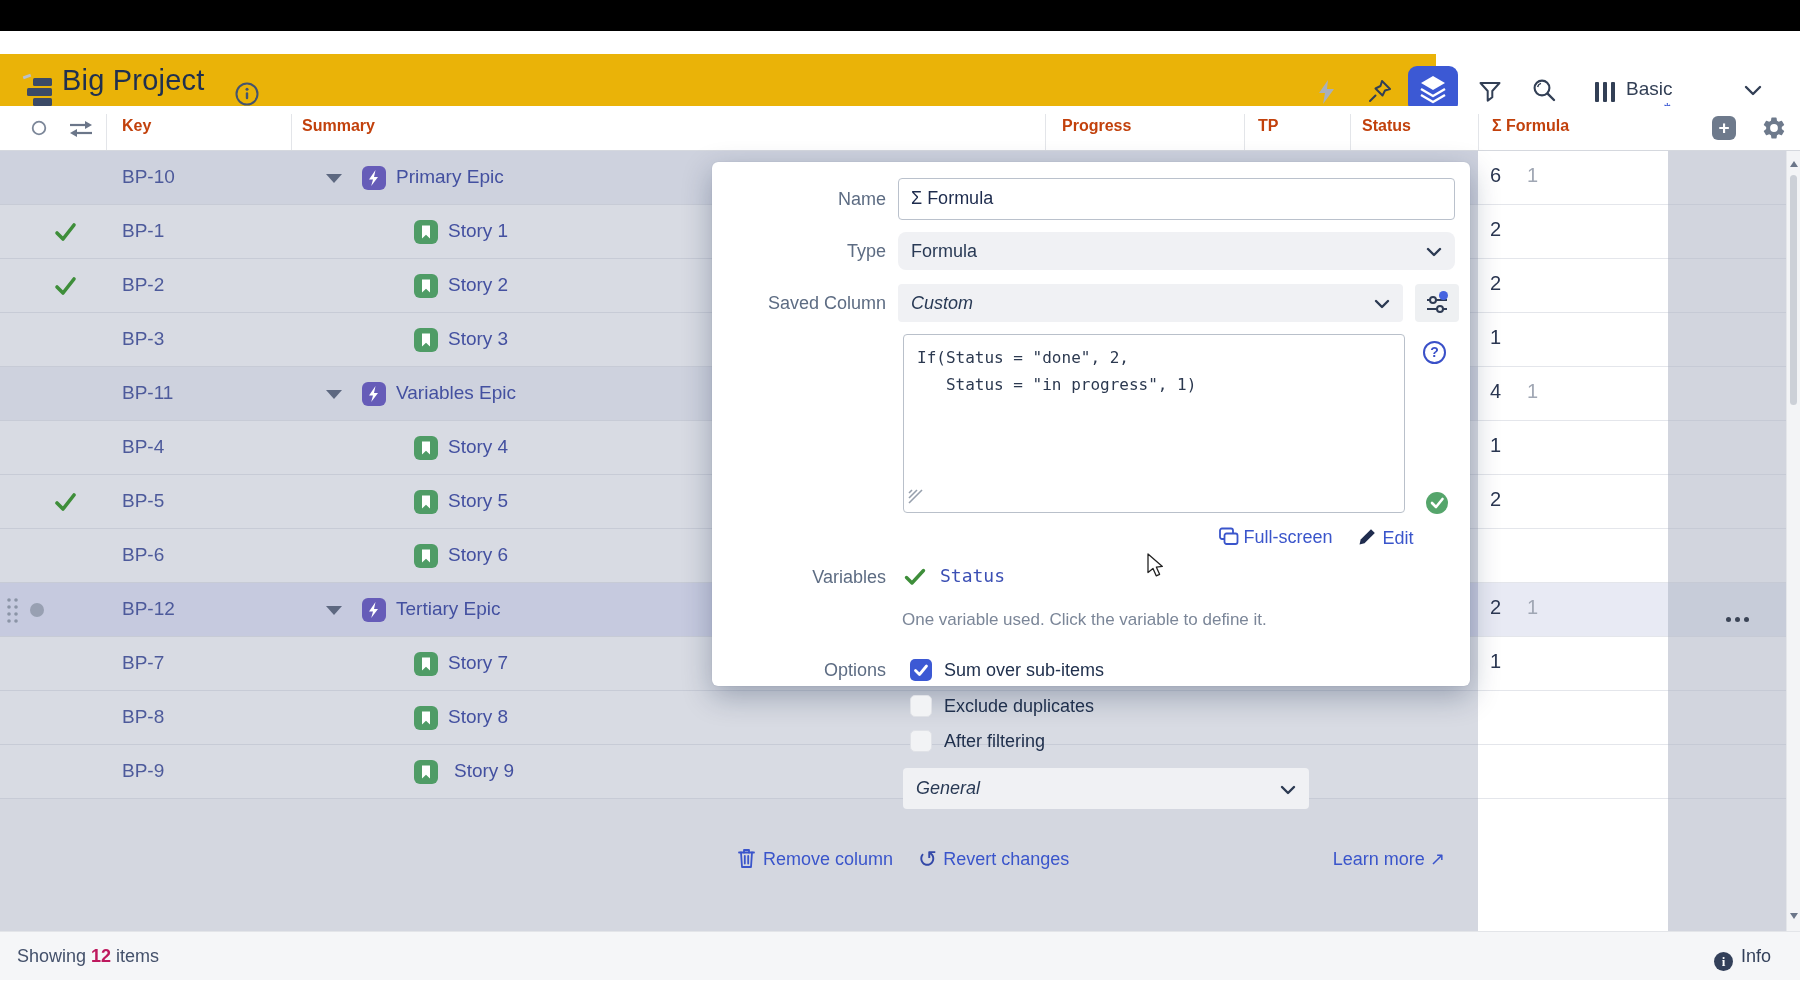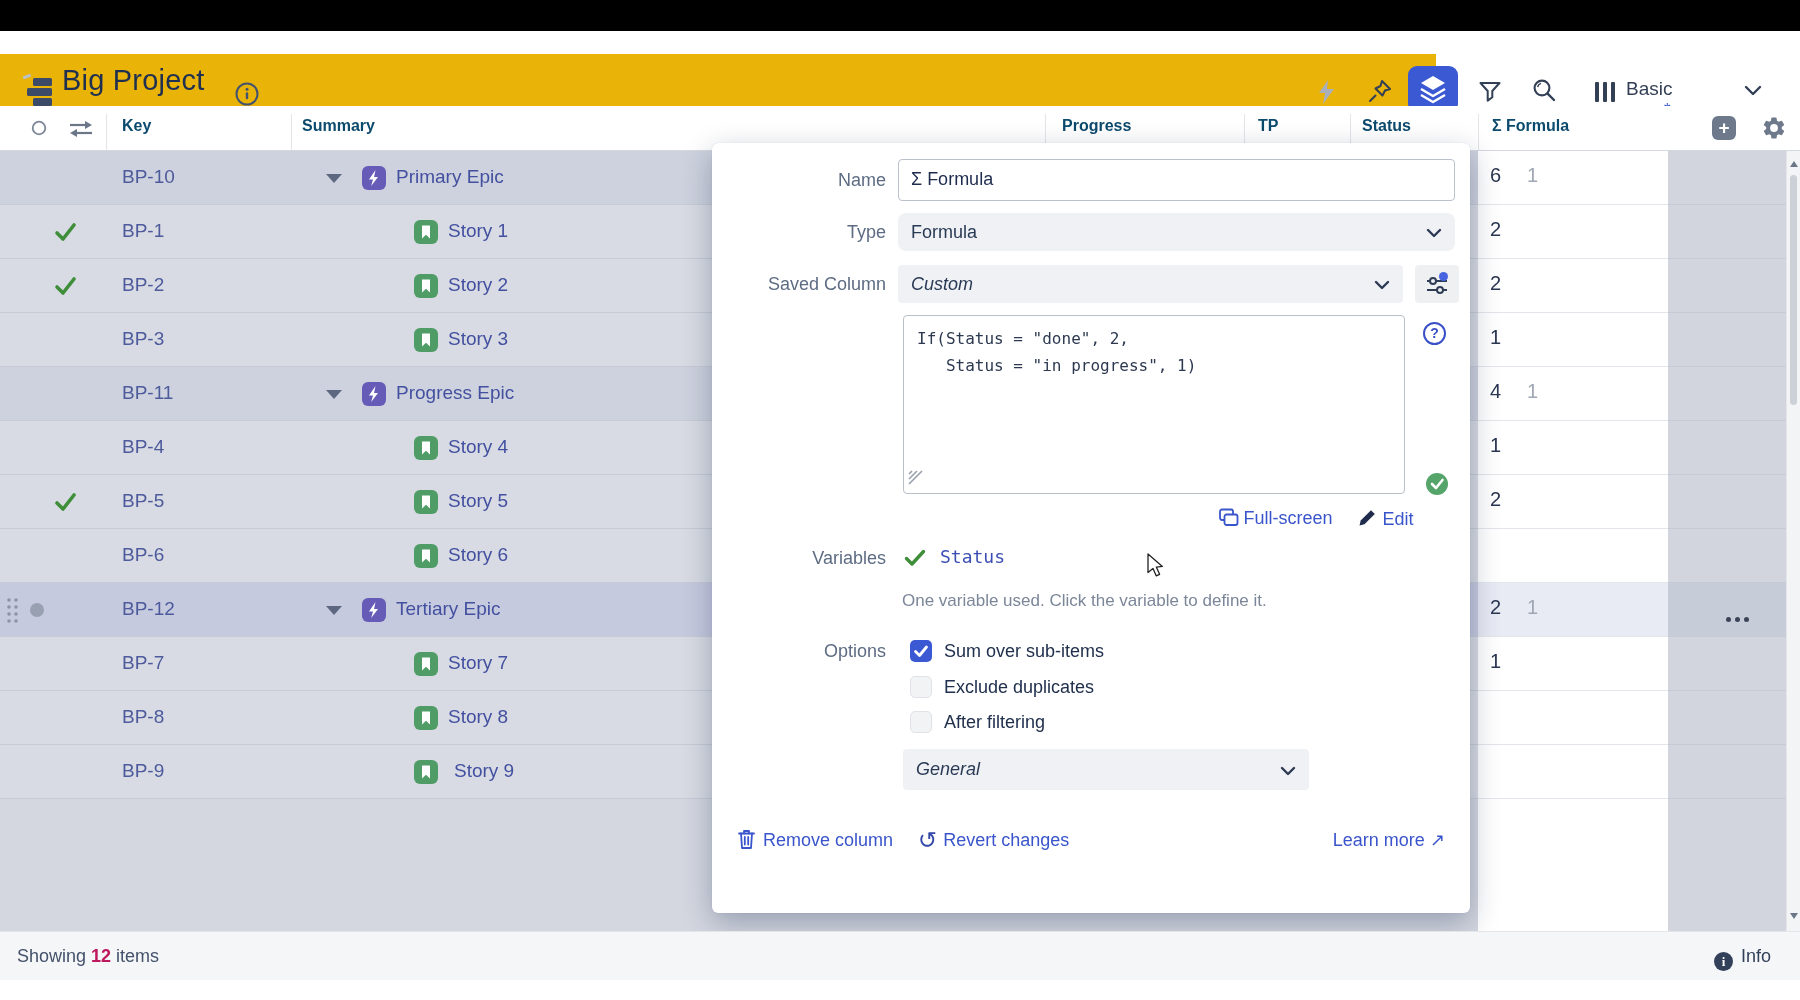--- a/index.html
+++ b/index.html
@@ -14,21 +14,21 @@
   .logo .b{position:absolute;background:#3b4a66;border-radius:1.5px;}
   .logo .tick{position:absolute;background:#b9c0cc;width:8px;height:3px;left:-2px;top:0px;transform:rotate(-20deg);}
   .title{left:62px;top:10px;font-size:29px;font-weight:500;color:#1f3050;letter-spacing:.2px;}
   .tb-ic{display:block;}
   .viewname{font-size:19px;color:#323f55;}
   .viewstar{color:#3c59d4;font-size:17px;vertical-align:4px;}
   .bluebtn{left:1408px;top:12px;width:50px;height:47px;border-radius:9px;background:#3c59d4;}
   
   .thead{left:0;top:106px;width:1800px;height:45px;background:#fff;border-bottom:1px solid #d5d8de;box-sizing:border-box;}
   .thead .vsep{position:absolute;top:8px;height:36px;width:1px;background:#e3e5e9;}
-  .hlabel{position:absolute;top:11px;font-size:16px;font-weight:bold;color:#0c4a6e;}
+  .hlabel{position:absolute;top:11px;font-size:16px;font-weight:bold;color:#c2410c;}
   .sqbtn{position:absolute;width:24px;height:24px;border-radius:6px;background:#6e7a8c;color:#fff;
          font-size:19px;font-weight:bold;text-align:center;line-height:23px;}
   
   .row{position:absolute;left:0;width:1786px;height:54px;}
   .segL{position:absolute;left:0;top:0;width:1478px;height:54px;box-sizing:border-box;border-bottom:1px solid #c7cbd6;}
   .segF{position:absolute;left:1478px;top:0;width:190px;height:54px;background:#fff;box-sizing:border-box;border-bottom:1px solid #e4e6eb;}
   .segR{position:absolute;left:1668px;top:0;width:118px;height:54px;background:#d2d5de;box-sizing:border-box;border-bottom:1px solid #c6cad5;}
   .row.epic .segL{background:#ced2de;}
   .row.story .segL{background:#d8dbe3;}
   .row.selected .segL{background:#c6cadf;}
@@ -49,21 +49,21 @@
   .filler-left{left:0;top:799px;width:1478px;height:132px;background:#d4d7e0;}
   .filler-f{left:1478px;top:799px;width:190px;height:132px;background:#fff;}
   .filler-r{left:1668px;top:799px;width:118px;height:132px;background:#d2d5de;}
   
   .sbar{left:1786px;top:151px;width:14px;height:780px;background:#f3f4f6;border-left:1px solid #e4e6ea;box-sizing:border-box;}
   .sarrow{position:absolute;left:3px;width:0;height:0;border-left:4.5px solid transparent;border-right:4.5px solid transparent;}
   .sarrow.up{top:10px;border-bottom:6px solid #6b7689;}
   .sarrow.down{bottom:12px;border-top:6px solid #6b7689;}
   .sthumb{position:absolute;left:3px;top:24px;width:7px;height:230px;border-radius:4px;background:#ccd0d7;}
   
-  .panel{left:712px;top:143px;width:758px;height:770px;background:#fff;border-radius:6px;
+  .panel{left:712px;top:162px;width:758px;height:524px;background:#fff;border-radius:6px;
          box-shadow:0 10px 30px rgba(9,30,66,.30),0 0 1px rgba(9,30,66,.2);}
   .flabel{position:absolute;width:174px;text-align:right;color:#5d6c83;font-size:18px;}
   .tinput{position:absolute;left:186px;width:557px;height:42px;box-sizing:border-box;border:1.5px solid #bac1cc;
           border-radius:4px;background:#fff;font-size:18px;color:#1d2b4d;padding:0 12px;line-height:39px;}
   .tselect{position:absolute;left:186px;width:557px;height:38px;box-sizing:border-box;border-radius:4px;
            background:#f0f1f4;font-size:18px;color:#293a55;padding:0 13px;line-height:38px;}
   .chev{position:absolute;right:13px;top:50%;margin-top:-4px;}
   .gbtn{position:absolute;left:703px;width:44px;height:38px;border-radius:4px;background:#eef0f2;}
   .code{position:absolute;left:191px;top:172px;width:502px;height:179px;box-sizing:border-box;border:1.5px solid #b9c0ca;
         border-radius:4px;background:#fff;font-family:"DejaVu Sans Mono",monospace;font-size:16px;line-height:27px;
@@ -241,21 +241,21 @@
     <div class="segR"></div>
   </div>
 
   <div class="row epic" style="top:367px;">
     <div class="segL">
       <div class="key">BP-11</div>
       <div class="tri"></div>
       <div class="ticon epic"><svg width="24" height="24">
             <path d="M13.5 4 L7 13.5 h4 l-1.8 6.5 L16 11 h-4 Z" fill="#fff"></path>
           </svg></div>
-      <div class="sname" style="left:396px;">Progress Epic</div>
+      <div class="sname" style="left:396px;">Variables Epic</div>
     </div>
     <div class="segF">
       <span class="fval">4</span>
       <span class="fsub">1</span>
     </div>
     <div class="segR"></div>
   </div>
 
   <div class="row story" style="top:421px;">
     <div class="segL">

